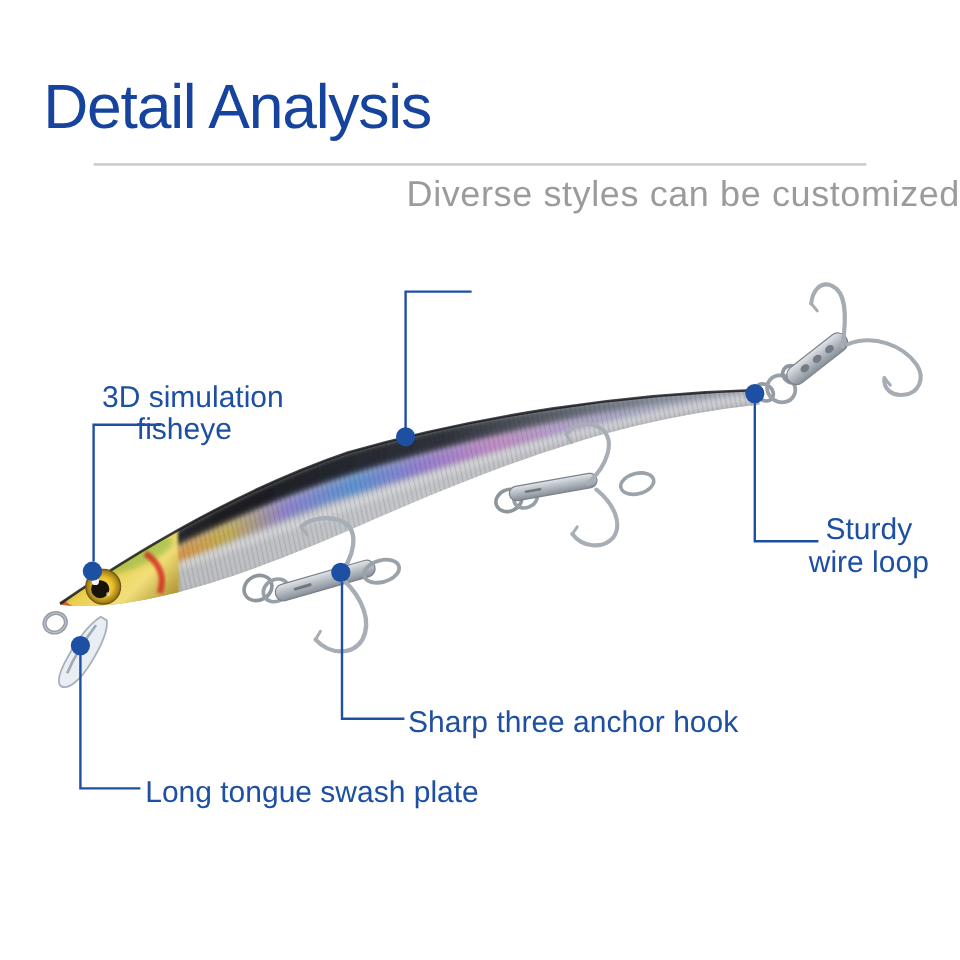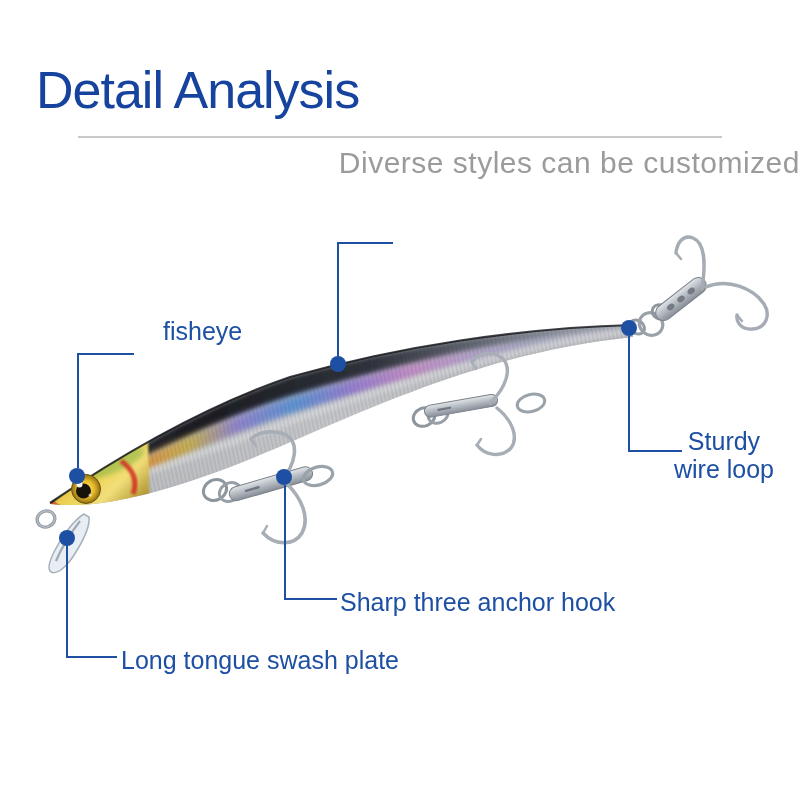--- a/index.html
+++ b/index.html
@@ -31,21 +31,21 @@
   .callout-line{stroke:var(--annotation-color,#1d4fa3);stroke-width:2;fill:none;}
   .callout-dot{fill:var(--annotation-color,#1d4fa3);}
   .callout-label{
     position:absolute;
     color:var(--annotation-color,#1d4fa3);
     font-size:25px;font-weight:500;
     white-space:nowrap;line-height:28px;
   }
   .label-bait{left:397px;top:227px;}
   .label-fisheye{left:85px;top:318px;line-height:27px;}
-  .label-fisheye .l2{margin-left:78px;}
+  .label-fisheye .l2{margin-left:29px;}
   .label-wire{left:645px;top:427px;width:158px;text-align:center;}
   .label-sharp{left:340px;top:588px;}
   .label-long{left:121px;top:646px;}
 </style>
 </head>
 <body>
 
 <div class="canvas">
 
   <div class="page-title">Detail Analysis</div>
@@ -207,20 +207,21 @@
       <polyline class="callout-line" points="285,485 285,599 337,599"></polyline>
       <circle class="callout-dot" cx="284" cy="477" r="8"></circle>
 
       <polyline class="callout-line" points="67,545 67,657 117,657"></polyline>
       <circle class="callout-dot" cx="67" cy="538" r="8"></circle>
     </g>
   </svg>
 
 
   <div class="callout-label label-fisheye">
+    <div>3D simulation</div>
     <div class="l2">fisheye</div>
   </div>
 
   <div class="callout-label label-wire">
     <div>Sturdy</div>
     <div>wire loop</div>
   </div>
 
   <div class="callout-label label-sharp">Sharp three anchor hook</div>
 

